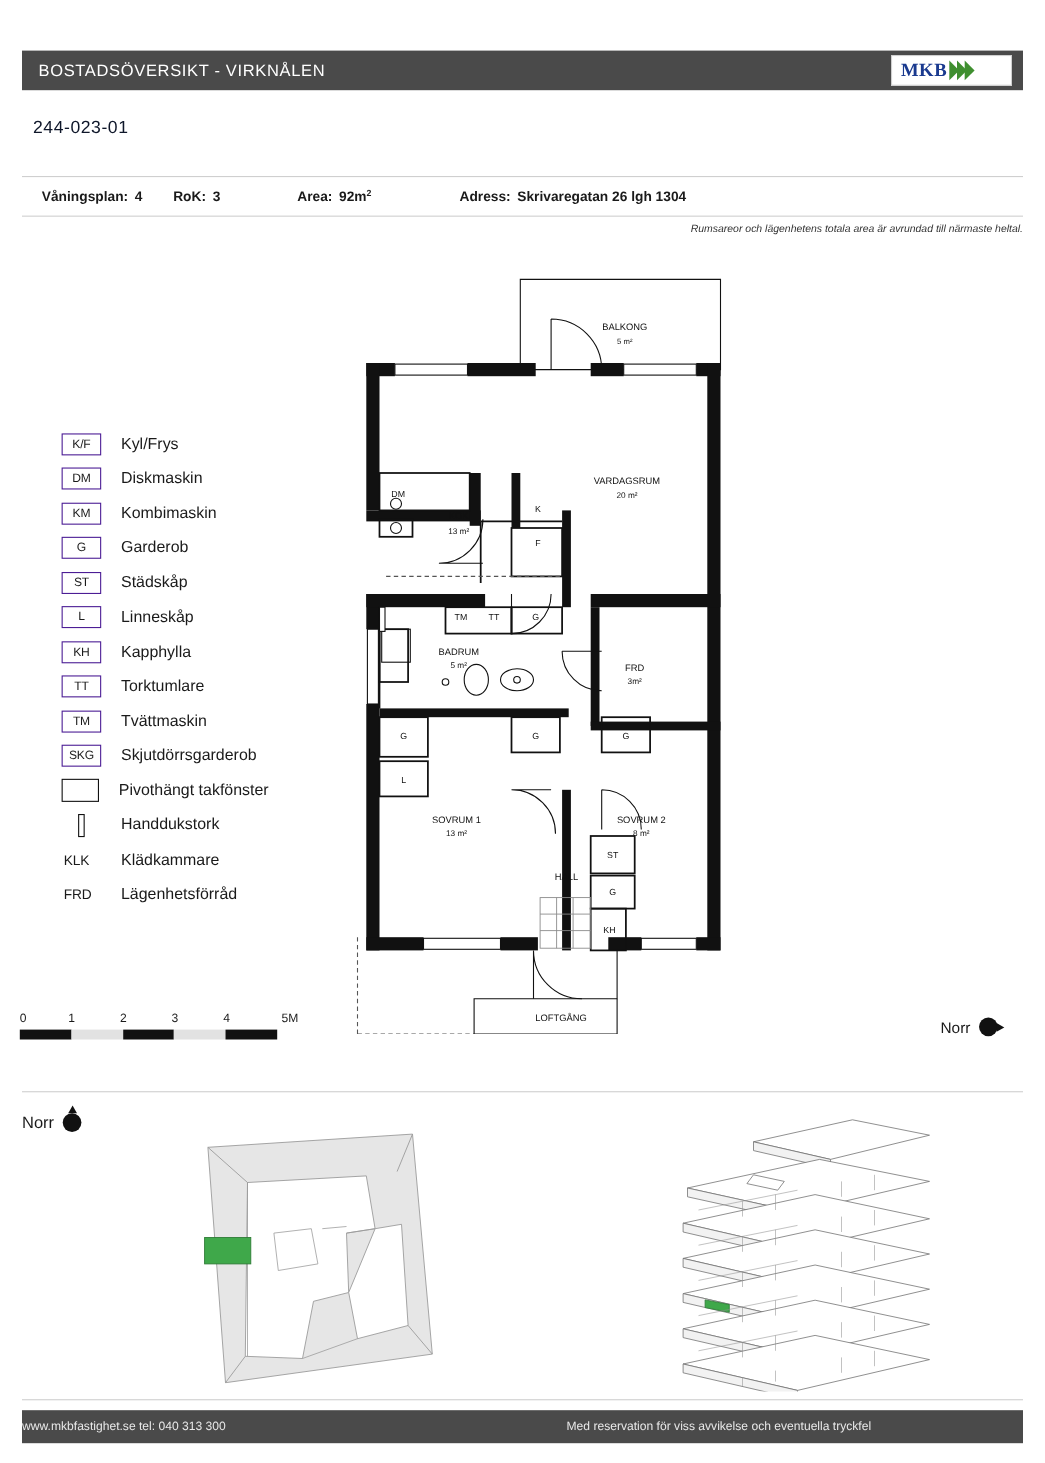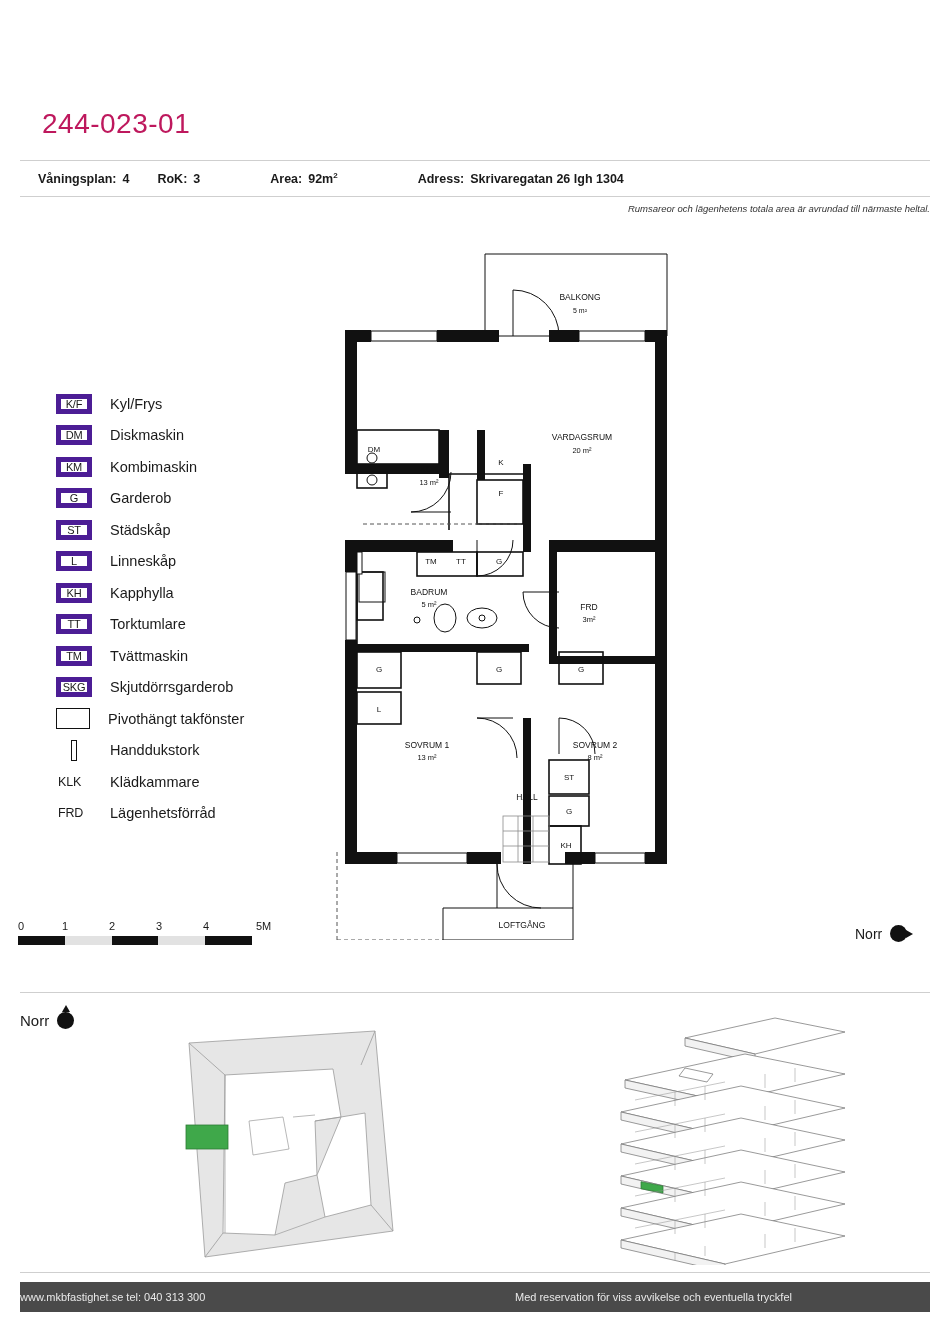--- a/index.html
+++ b/index.html
@@ -34,21 +34,21 @@
   }
   .logo-chevs { display:flex; margin-left:4px; }
   .chev {
     width:0; height:0;
     border-top:9px solid transparent; border-bottom:9px solid transparent;
     border-left:9px solid #3f8f2f; margin-left:-2px;
   }
 
   .apt-id {
     position:absolute; left:30px; top:108px;
-    font-size:28px; letter-spacing:0.5px; color:#be185d;margin-left:12px;
+    font-size:16px; letter-spacing:0.5px; color:#0f172a;
   }
 
   .rule { position:absolute; height:1px; background:#cfcfcf; }
   .rule-top { left:20px; top:160px; width:910px; }
   .rule-bot { left:20px; top:196px; width:910px; }
 
   .info-row {
     position:absolute; left:20px; top:162px; width:910px; height:33px;
     display:flex; align-items:center; font-size:12.5px;font-weight:bold;
   }
@@ -61,21 +61,21 @@
 
   .note {
     position:absolute; right:20px; top:203px;
     font-size:9.5px; font-style:italic; color:#333;
   }
 
   
   .legend { position:absolute; left:56px; top:388px; width:280px; }
   .legend-row { display:flex; align-items:center; height:31.5px; }
   .legend-key {
-    width:36px; height:20px; border:5px solid #4c1d95; background:#fff;
+    width:36px; height:20px; border:1px solid #4c1d95; background:#fff;
     display:flex; align-items:center; justify-content:center;
     font-size:11px; letter-spacing:-0.2px;
   }
   .legend-key.noborder { border:none; font-size:12.5px; width:36px; justify-content:flex-start; padding-left:2px;}
   .legend-key.hdt { border:none; position:relative; }
   .hdt-bar { width:6px; height:21px; border:1px solid #111; background:#fff; }
   .legend-key.skylight { border:1px solid #111; width:34px; height:21px; }
   .legend-label { margin-left:18px; font-size:14.5px; }
 
   
@@ -99,21 +99,21 @@
     border-top:4px solid transparent; border-bottom:4px solid transparent;
     border-left:7px solid #111;
   }
   .comp-circle.up:after {
     right:auto; left:5px; top:-7px;
     border-left:4px solid transparent; border-right:4px solid transparent;
     border-bottom:7px solid #111; border-top:none;
   }
 
   
-  .plan { position:absolute; left:327px; top:240px; width:360px; height:700px;text-decoration:underline; }
+  .plan { position:absolute; left:315px; top:240px; width:360px; height:700px;text-decoration:underline; }
   .plan svg { display:block; }
 
   
   .sep1 { position:absolute; left:20px; top:992px; width:910px; height:1px; background:#cfcfcf; }
   .sep2 { position:absolute; left:20px; top:1272px; width:910px; height:1px; background:#cfcfcf; }
 
   .compass2 { position:absolute; left:20px; top:1012px; display:flex; align-items:center; }
   .compass2 .lbl { font-size:15px; margin-right:8px; }
 
   .sitemap { position:absolute; left:165px; top:1025px; width:245px; height:240px; }
@@ -126,20 +126,31 @@
     display:flex; align-items:center;
   }
   .footer .left { }
   .footer .right { position:absolute; left:495px; }
 </style>
 </head>
 <body>
 
 <div class="page">
 
+  <div class="header-bar">
+    <div class="header-title">BOSTADSÖVERSIKT - VIRKNÅLEN</div>
+    <div class="logo-box">
+      <div class="logo-text">MKB</div>
+      <div class="logo-chevs">
+        <div class="chev"></div>
+          <div class="chev"></div>
+          <div class="chev"></div>
+      </div>
+    </div>
+  </div>
 
   <div class="apt-id">244-023-01</div>
 
   <div class="rule rule-top"></div>
   <div class="rule rule-bot"></div>
 
   <div class="info-row">
     <div class="info-cell c1">Våningsplan:</div>
     <div class="info-cell" style="margin-left:6px;">4</div>
     <div class="info-cell c2">RoK:</div>

